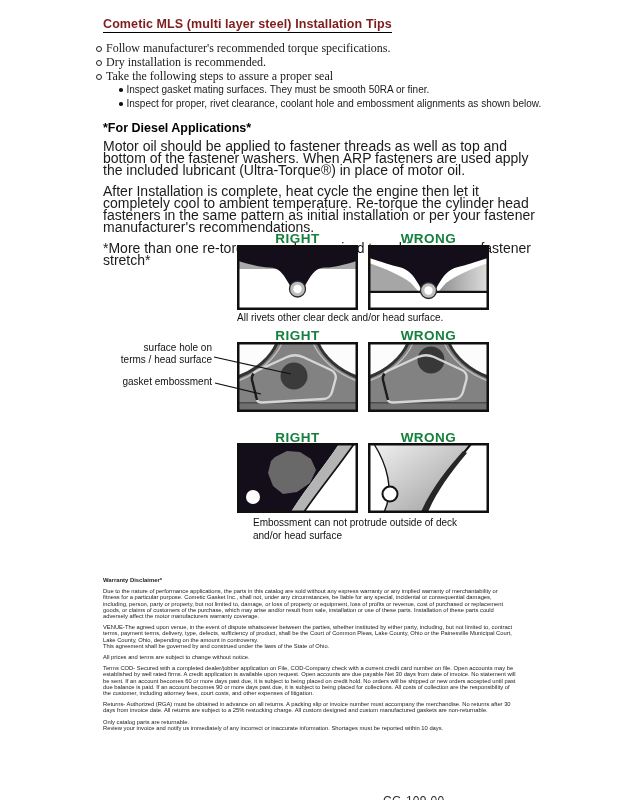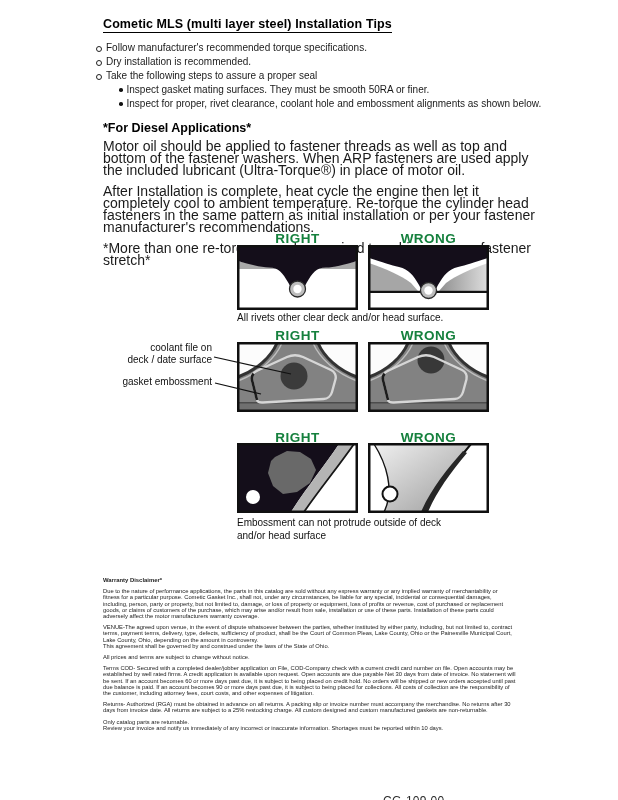--- a/index.html
+++ b/index.html
@@ -4,41 +4,41 @@
 <style>
   html,body{margin:0;padding:0;background:#e8e8e8;}
   .page{
     position:relative;width:618px;height:800px;background:#ffffff;
     font-family:"Liberation Sans","DejaVu Sans",sans-serif;color:#1a1a1a;
     overflow:hidden;margin:0 auto;
   }
   
   .text-col{position:absolute;left:96px;top:14px;width:474px;}
   .title{
-    display:inline-block;margin:0 0 8px 7px;font-size:12.5px;font-weight:bold;color:#000000;
+    display:inline-block;margin:0 0 8px 7px;font-size:12.5px;font-weight:bold;color:#7f1d1d;
     border-bottom:1.5px solid #000;padding-bottom:1px;letter-spacing:0.1px;
   }
-  .bullet-row{display:flex;align-items:flex-start;font-size:10px;line-height:14px;}
+  .bullet-row{display:flex;align-items:flex-start;font-size:12px;line-height:14px;font-family:Liberation Serif, serif;}
   .o-marker{flex:0 0 auto;width:4px;height:4px;border:1px solid #222;border-radius:50%;margin:4.5px 4px 0 0;}
   .sub-row{display:flex;align-items:flex-start;font-size:10px;line-height:14px;margin-left:23px;}
   .dot-marker{flex:0 0 auto;width:3.5px;height:3.5px;background:#111;border-radius:50%;margin:5px 4px 0 0;}
   .diesel-heading{margin:10px 0 5px 7px;font-size:12.5px;font-weight:bold;color:#000;}
   .para{margin:0 0 5px 7px;width:442px;font-size:14px;line-height:12px;}
   
   .diagrams{position:absolute;left:0;top:231px;width:618px;height:313px;}
   .dg-label{position:absolute;width:121px;text-align:center;font-size:13.5px;font-weight:bold;color:#15803d;letter-spacing:0.5px;}
   .dg-box{position:absolute;width:121px;}
   .dg-box svg{display:block;}
   .dg-caption{position:absolute;left:237px;font-size:10px;line-height:12.5px;color:#111;}
   .ann{position:absolute;left:0;width:212px;text-align:right;font-size:10px;line-height:11.5px;color:#111;}
   .pointer-lines{position:absolute;left:0;top:0;width:618px;height:313px;pointer-events:none;}
   
   .r1-label{top:0;}    .r1-box{top:14px;}  .r1-cap{top:81px;}
   .r2-label{top:97px;} .r2-box{top:111px;} .r2-cap{top:184px;}
-  .r3-label{top:199px;}.r3-box{top:212px;} .r3-cap{top:286px;width:240px;}
+  .r3-label{top:199px;}.r3-box{top:212px;} .r3-cap{top:286px;width:240px;margin-left:16px;}
   .col-right{left:237px;} .col-wrong{left:368px;}
   .ann1{top:111px;} .ann2{top:145px;}
   
   .disclaimer{position:absolute;left:103px;top:577px;width:413px;font-size:5.8px;line-height:6.2px;color:#222;}
   .disclaimer h2{margin:0 0 5px 0;font-size:5.9px;font-weight:bold;}
   .disclaimer p{margin:0 0 5px 0;}
   .disclaimer p.tight{margin:0;}
   
   .footer-code{position:absolute;left:383px;top:794px;font-size:12px;color:#2a2a2a;letter-spacing:0.3px;}
 </style>
@@ -111,22 +111,22 @@
         <circle cx="60.5" cy="45.5" r="4.2" fill="#ffffff"></circle>
         <rect x="1.25" y="1.25" width="118.5" height="62.5" fill="none" stroke="#101010" stroke-width="2.5"></rect>
       </svg>
     </div>
     <div class="dg-caption r1-cap">All rivets other clear deck and/or head surface.</div>
 
     <div class="dg-label r2-label col-right">RIGHT</div>
     <div class="dg-label r2-label col-wrong">WRONG</div>
 
     <div class="ann ann1">
-      <span>coolant file on</span><br>
-      <span>deck / date surface</span>
+      <span>surface hole on</span><br>
+      <span>terms / head surface</span>
     </div>
     <div class="ann ann2">gasket embossment</div>
 
     <div class="dg-box r2-box col-right">
       <svg width="121" height="70" viewBox="0 0 121 70">
         <rect x="0" y="0" width="121" height="70" fill="#828282"></rect>
         <rect x="1" y="61" width="119" height="8" fill="#707070"></rect>
         <rect x="1" y="60" width="119" height="1.5" fill="#4c4c4c"></rect>
         <path d="M1,1 H40 C34,15 20,28 1,35 Z" fill="#fcfcfc"></path>
         <path d="M40,1 C34,15 20,28 1,35" stroke="#333333" stroke-width="3" fill="none"></path>

